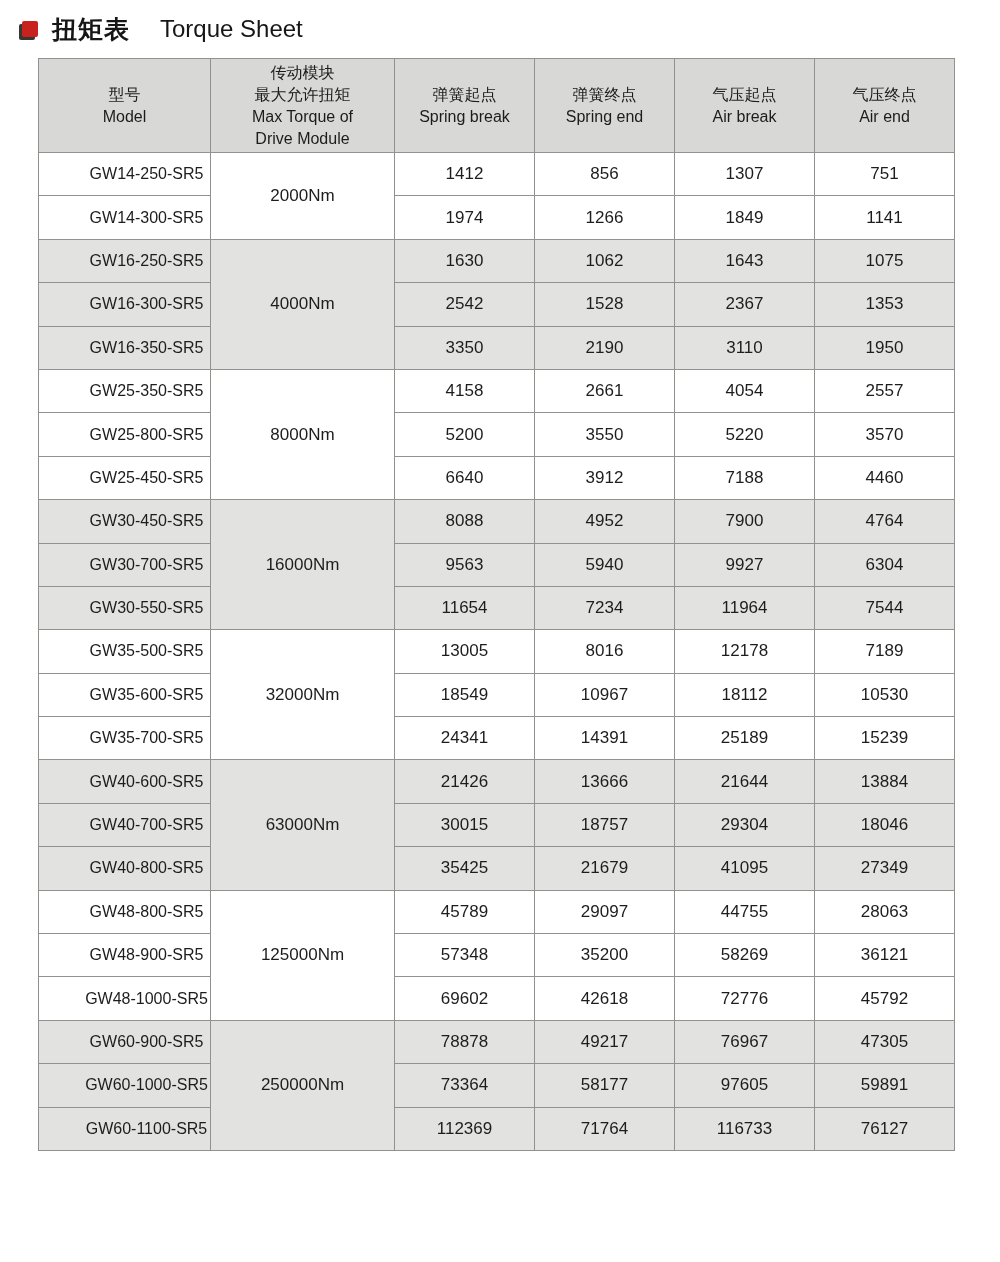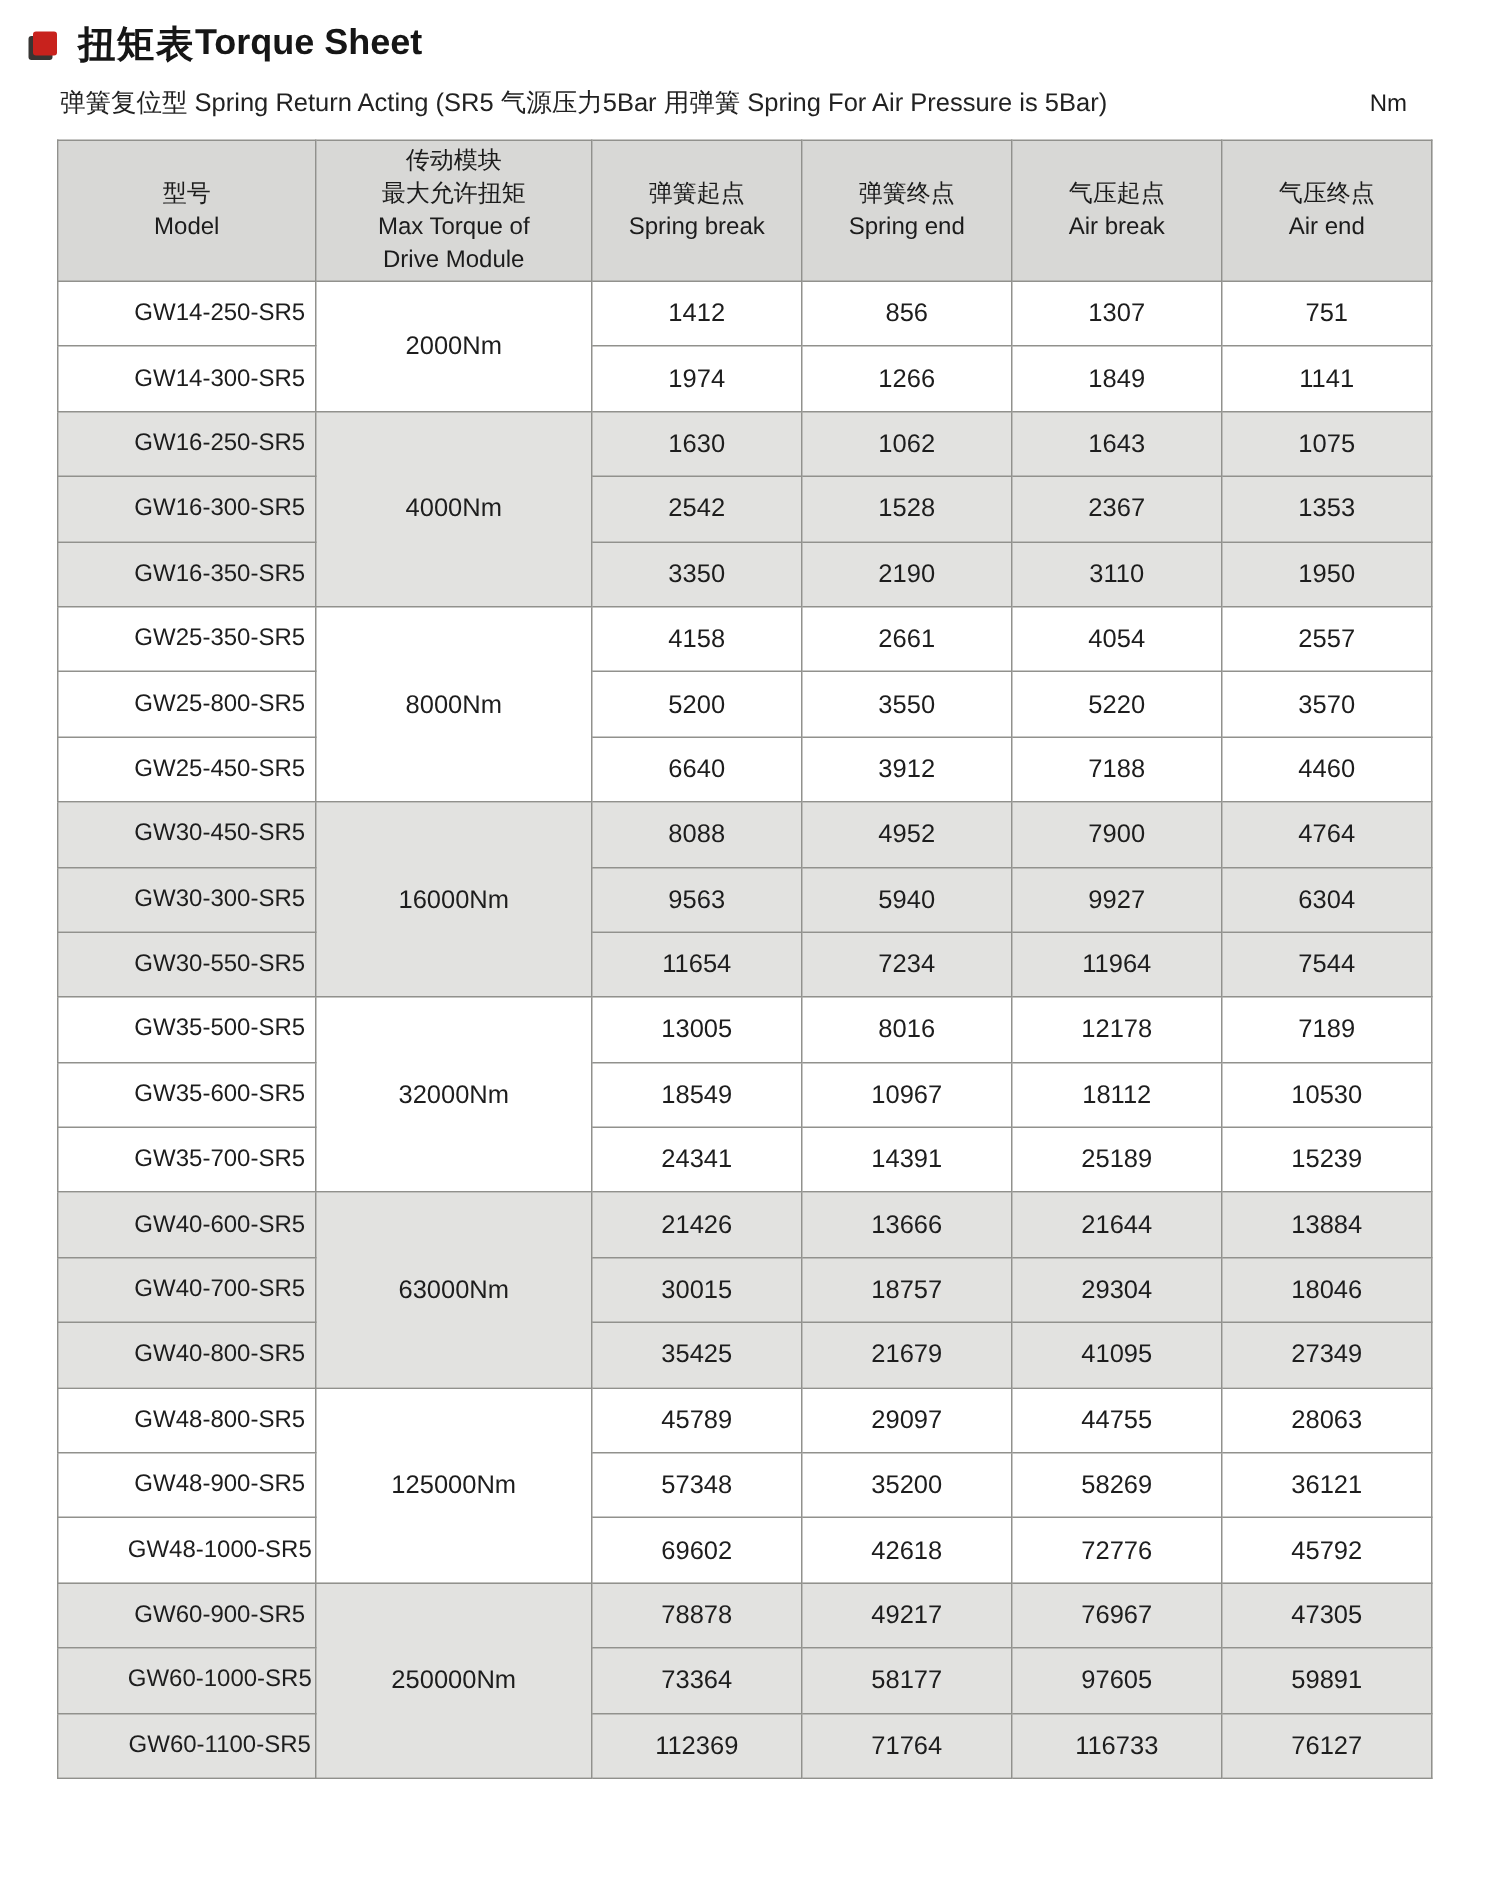--- a/index.html
+++ b/index.html
@@ -27,22 +27,23 @@
     flex: 0 0 auto;
   }
   .title-zh {
     margin-left: 14px;
     font-size: 25px;
     font-weight: bold;
     letter-spacing: 1px;
     color: #161616;
   }
   .title-en {
+    margin-left: 30px;
     font-size: 24px;
-    font-weight: bold;
+    font-weight: normal;
     color: #161616;
   }
   .subtitle-row {
     margin: 12px 0 0 40px;
     width: 898px;
     display: flex;
     align-items: baseline;
     font-size: 17px;
     color: #222222;
   }
@@ -78,24 +79,20 @@
   .torque-table tbody tr.shaded td { background: #e2e2e0; }
 </style>
 </head>
 <body>
 
 <div class="header-area">
   <div class="title-row">
     <span class="red-square"></span>
     <span class="title-zh">扭矩表</span>
     <span class="title-en">Torque Sheet</span>
-  </div>
-  <div class="subtitle-row">
-    <span>弹簧复位型 Spring Return Acting (SR5 气源压力5Bar 用弹簧 Spring For Air Pressure is 5Bar)</span>
-    <span class="unit-label">Nm</span>
   </div>
 </div>
 
 <table class="torque-table">
   <colgroup>
     <col style="width:172px">
     <col style="width:184px">
     <col style="width:140px">
     <col style="width:140px">
     <col style="width:140px">
@@ -193,21 +190,21 @@
       </tr>
       <tr class="shaded">
         <td class="model-cell">GW30-450-SR5</td>
         <td class="torque-cell" rowspan="3">16000Nm</td>
         <td class="value-cell">8088</td>
         <td class="value-cell">4952</td>
         <td class="value-cell">7900</td>
         <td class="value-cell">4764</td>
       </tr>
       <tr class="shaded">
-        <td class="model-cell">GW30-300-SR5</td>
+        <td class="model-cell">GW30-700-SR5</td>
         <td class="value-cell">9563</td>
         <td class="value-cell">5940</td>
         <td class="value-cell">9927</td>
         <td class="value-cell">6304</td>
       </tr>
       <tr class="shaded">
         <td class="model-cell">GW30-550-SR5</td>
         <td class="value-cell">11654</td>
         <td class="value-cell">7234</td>
         <td class="value-cell">11964</td>

